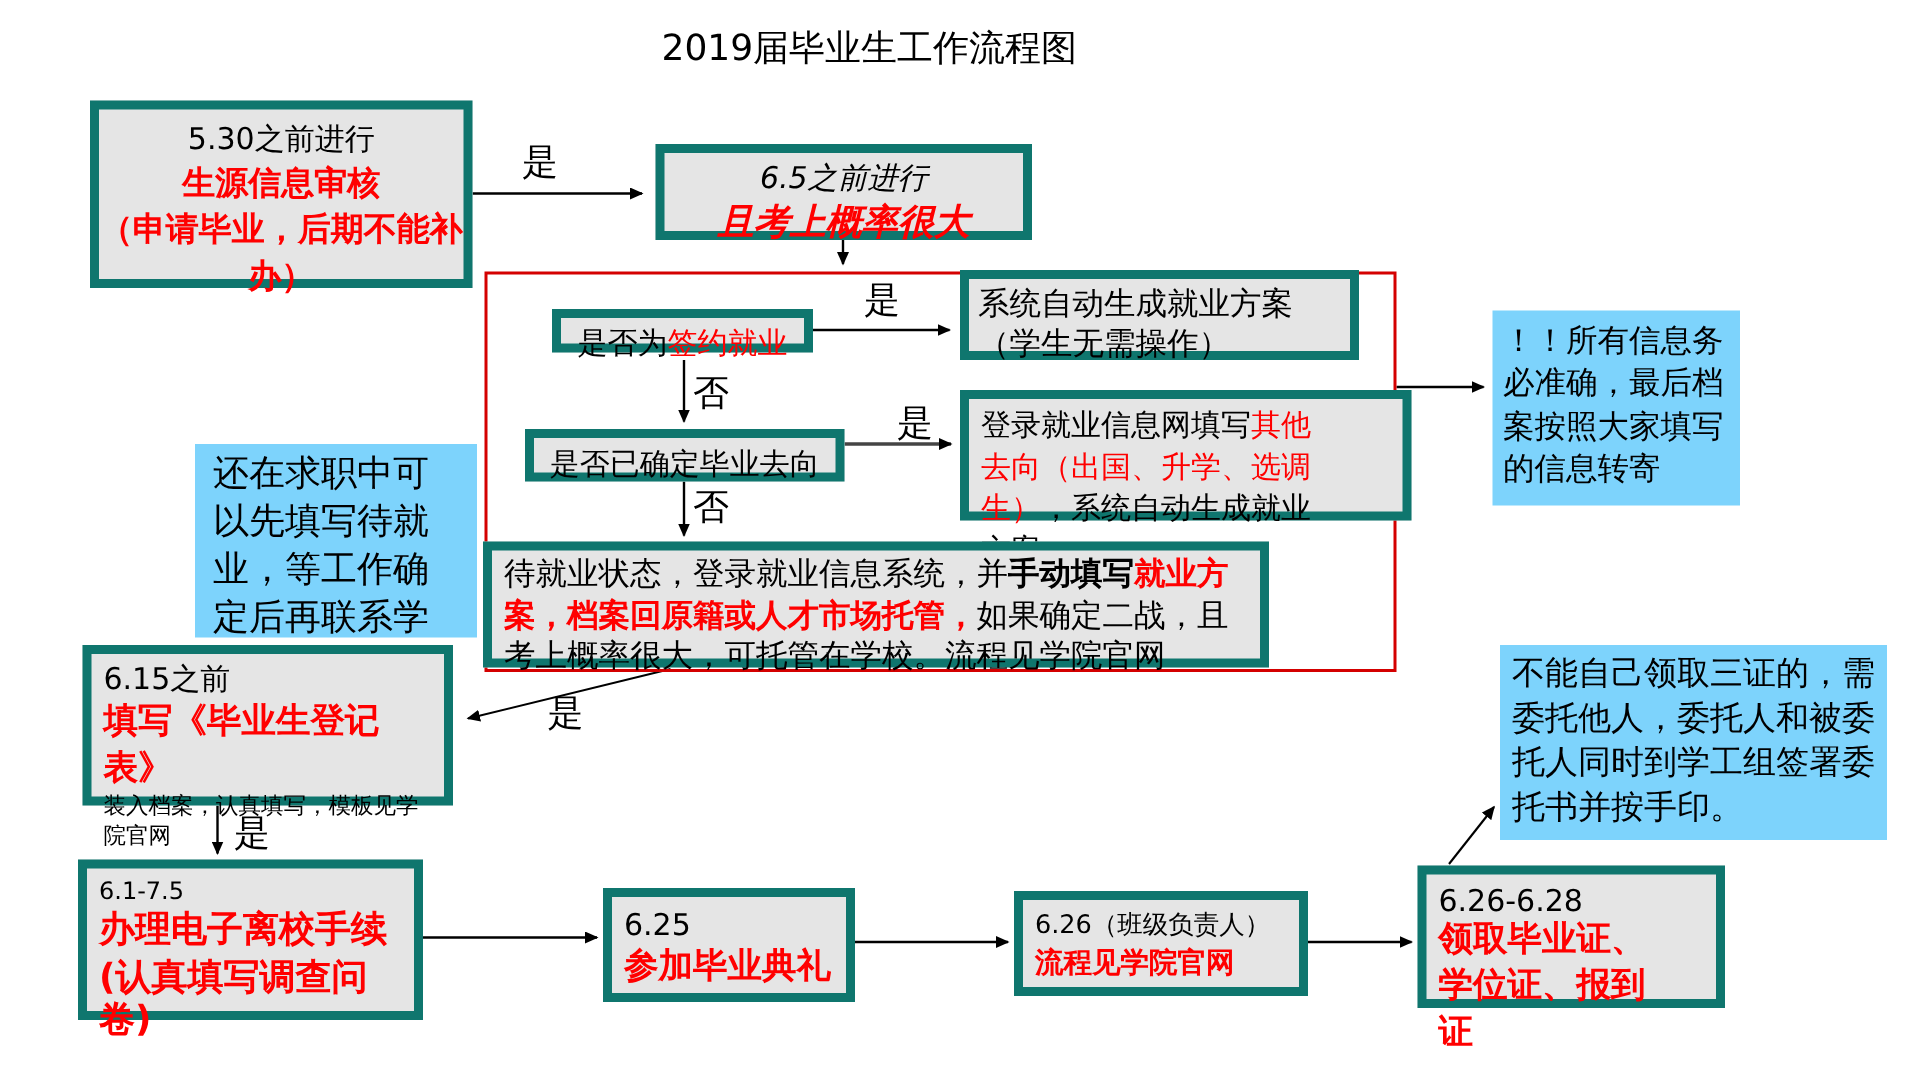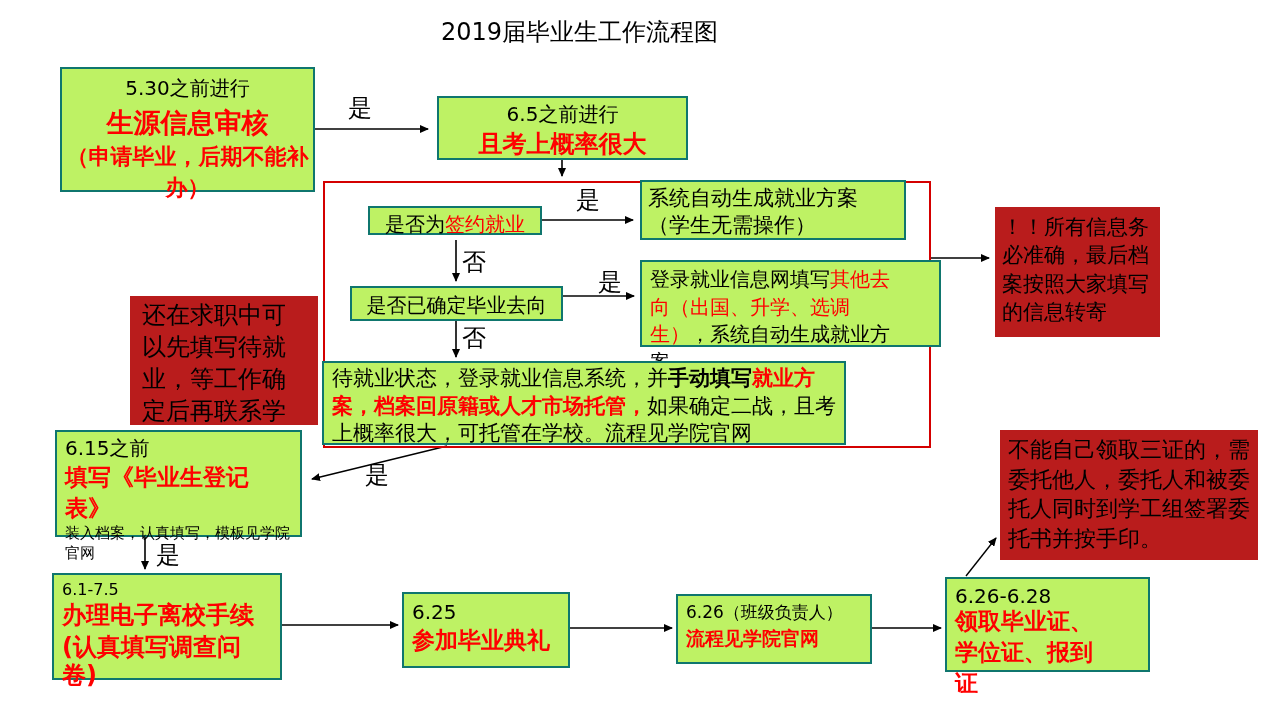--- a/index.html
+++ b/index.html
@@ -2,23 +2,23 @@
 <html><head>
 <meta charset="utf-8">
 <style>
   html,body{margin:0;padding:0;background:#fff;}
   #stage{
     position:relative;width:1280px;height:720px;background:#ffffff;overflow:hidden;
     font-family:"DejaVu Sans","Liberation Sans",sans-serif;color:#000;
   }
   .abs{position:absolute;box-sizing:border-box;}
   .title{font-size:24px;color:#000;white-space:nowrap;text-align:right;}
-  .box{position:absolute;box-sizing:border-box;border:2px solid #0f766e;background:#bef264;}
+  .box{position:absolute;box-sizing:border-box;border:6px solid #0f766e;background:#e5e5e5;}
   .container{position:absolute;box-sizing:border-box;border:2px solid #d40000;background:transparent;}
-  .orange{position:absolute;box-sizing:border-box;background:#b91c1c;border:none;color:#000;}
+  .orange{position:absolute;box-sizing:border-box;background:#7dd3fc;border:none;color:#000;}
   .center{text-align:center;}
   .red{color:#ff0000;}
   .b{font-weight:bold;}
   .lbl{position:absolute;font-size:24px;color:#000;white-space:nowrap;}
   svg.arrows{position:absolute;left:0;top:0;pointer-events:none;}
   p{margin:0;}
 </style>
 </head>
 <body>
 
@@ -42,25 +42,25 @@
     <line x1="447" y1="446" x2="312" y2="479" stroke="#000" stroke-width="1.4" marker-end="url(#ah)"></line>
     <line x1="145" y1="537" x2="145" y2="569" stroke="#000" stroke-width="1.6" marker-end="url(#ah)"></line>
     <line x1="282" y1="625" x2="398" y2="625" stroke="#000" stroke-width="1.6" marker-end="url(#ah)"></line>
     <line x1="570" y1="628" x2="672" y2="628" stroke="#000" stroke-width="1.6" marker-end="url(#ah)"></line>
     <line x1="872" y1="628" x2="941" y2="628" stroke="#000" stroke-width="1.6" marker-end="url(#ah)"></line>
     <line x1="966" y1="576" x2="996" y2="538" stroke="#000" stroke-width="1.4" marker-end="url(#ah)"></line>
   </svg>
 
   <div class="box center" style="left:60px;top:67px;width:255px;height:125px;padding-top:5px;line-height:1.45;">
     <div style="font-size:20px;">5.30之前进行</div>
-    <div class="red b" style="font-size:27px;">生源信息审核</div>
+    <div class="red b" style="font-size:22px;">生源信息审核</div>
     <div class="red b" style="font-size:22px;line-height:1.4;">（申请毕业，后期不能补办）</div>
   </div>
 
-  <div class="box center" style="left:437px;top:96px;width:251px;height:64px;padding-top:3px;">
+  <div class="box center" style="left:437px;top:96px;width:251px;height:64px;padding-top:3px;font-style:italic;">
     <div style="font-size:20px;">6.5之前进行</div>
     <div class="red b" style="font-size:24px;">且考上概率很大</div>
   </div>
 
   <div class="container" style="left:323px;top:181px;width:608px;height:267px;"></div>
 
   <div class="box center" style="left:368px;top:206px;width:174px;height:29px;font-size:20px;padding-top:3px;">
     <span>是否为</span><span class="red">签约就业</span>
   </div>
 

